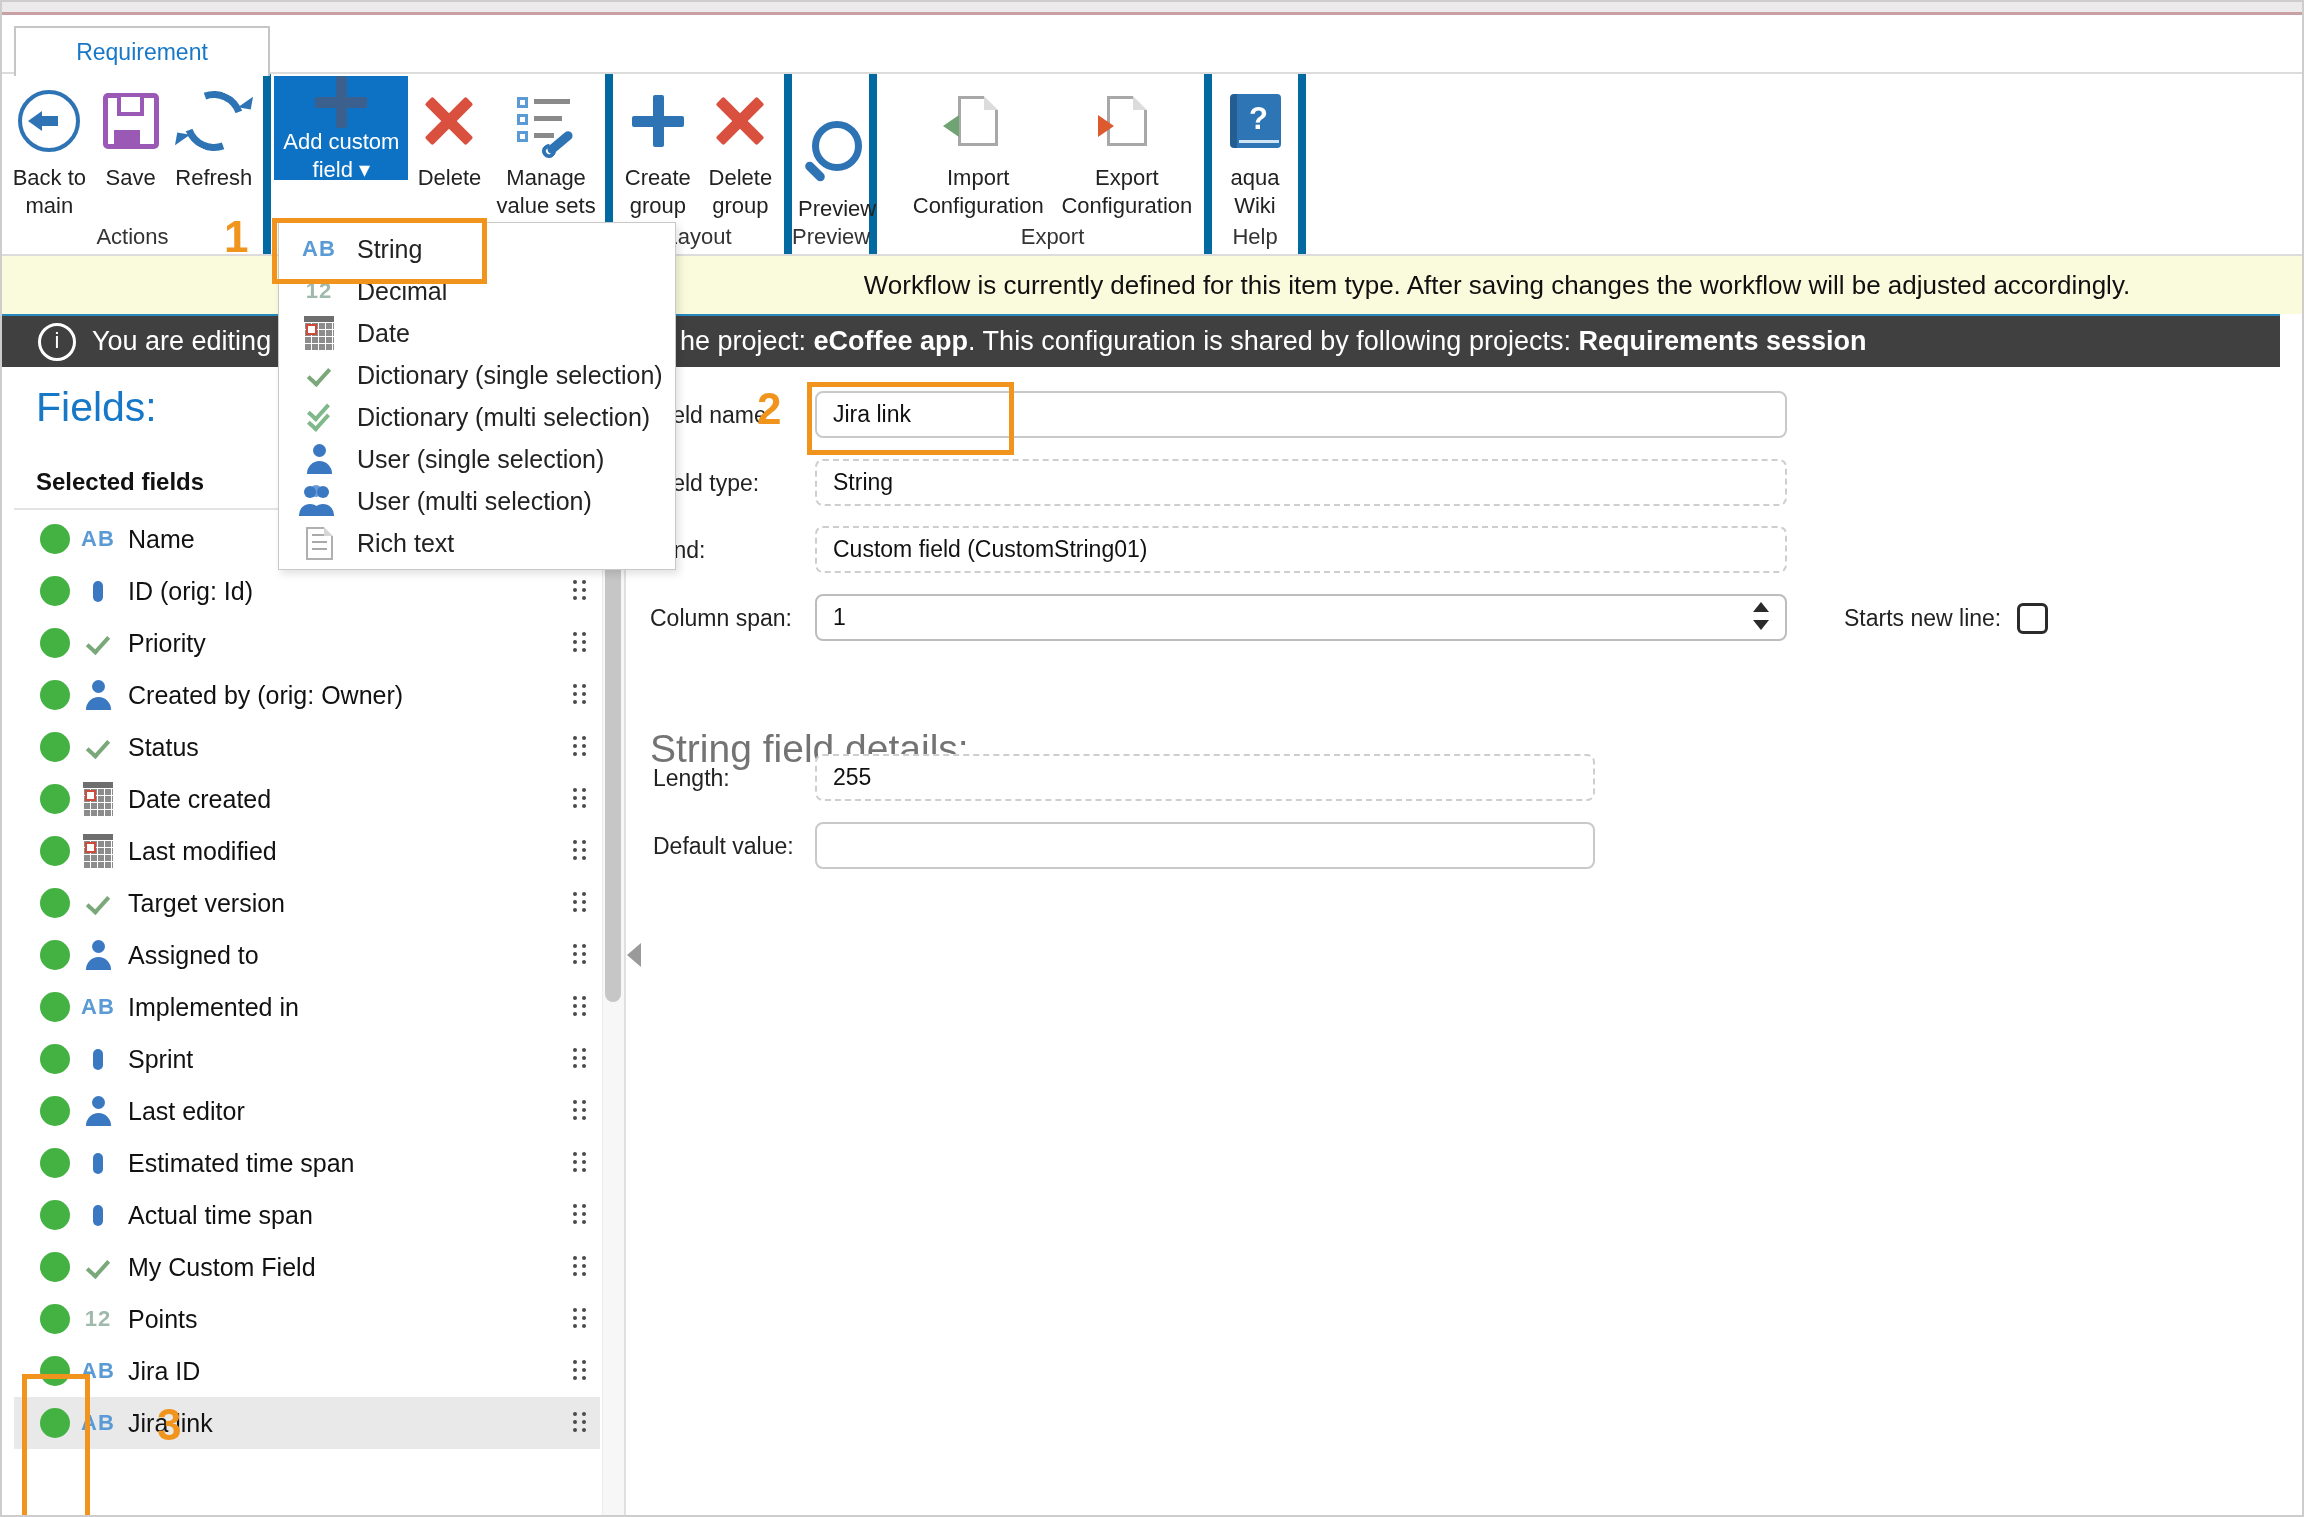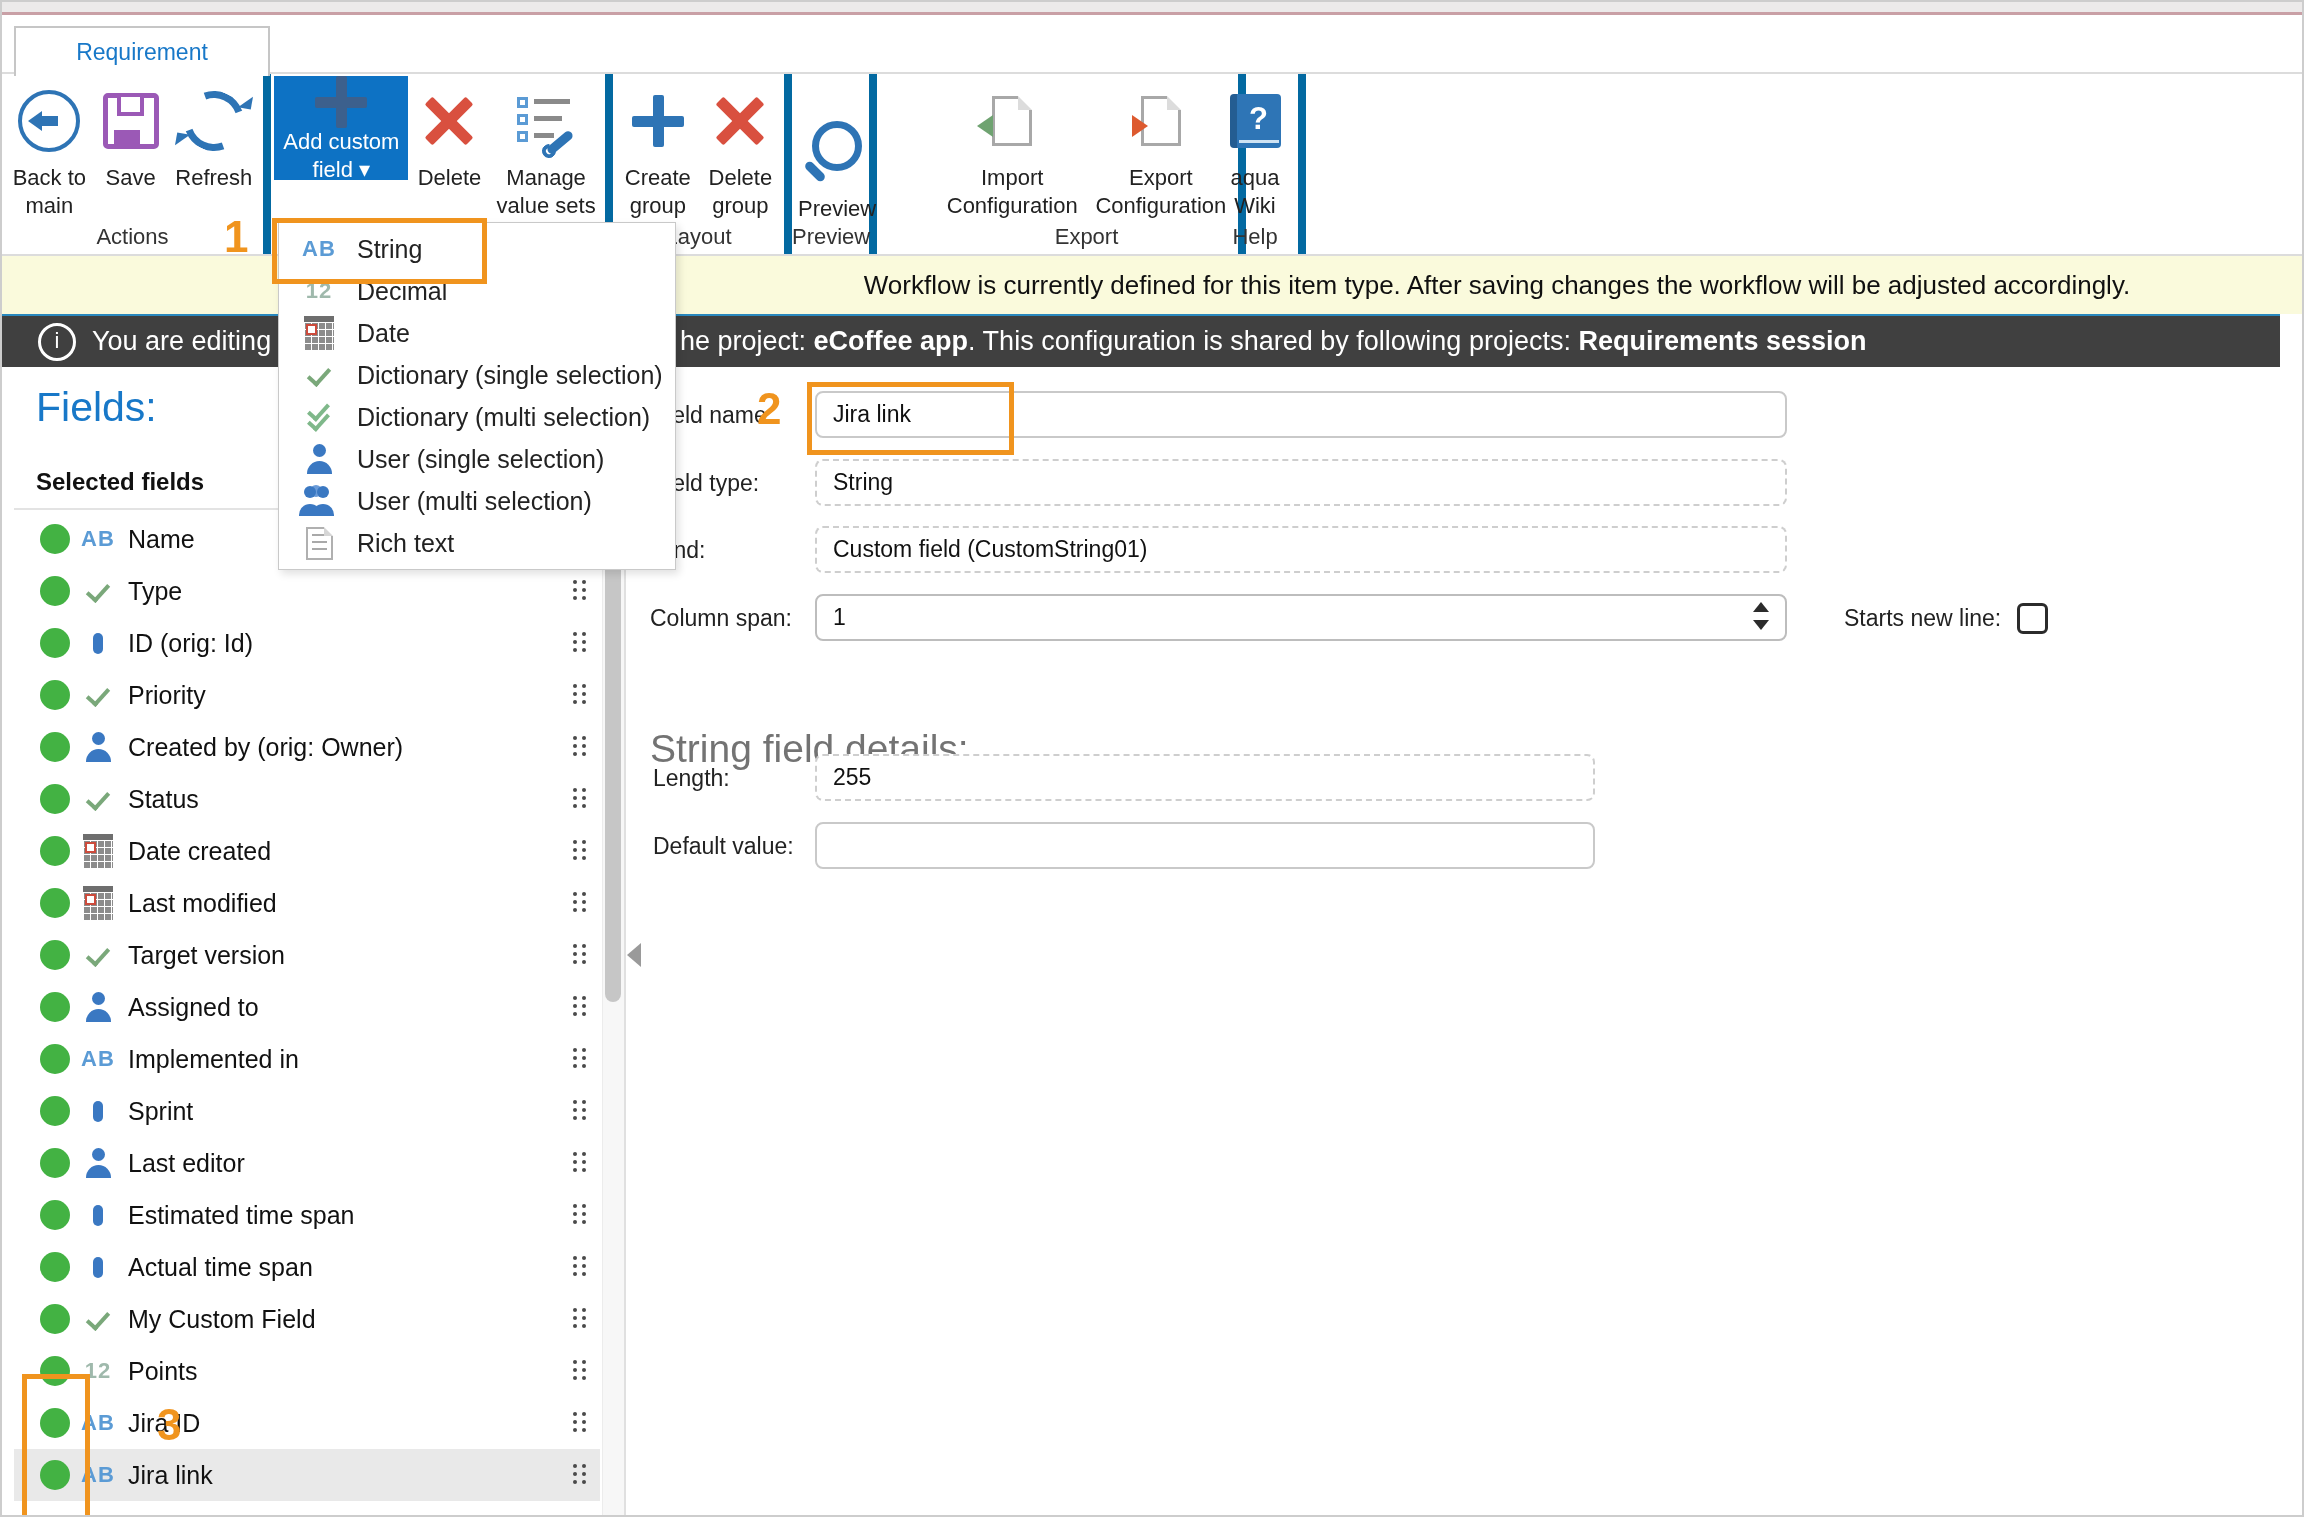--- a/index.html
+++ b/index.html
@@ -217,21 +217,21 @@
       </div>
       <div class="rgroup" style="left: 790px; width: 85px; align-items: center;">
         <button class="rbtn">
           <span class="ric">
             <span class="r-search"></span>
           </span>
           <span class="rlb"><span>Preview</span></span>
         </button>
         <div class="glabel">Preview</div>
       </div>
-      <div class="rgroup" style="left: 933px; width: 311px;">
+      <div class="rgroup" style="left: 899px; width: 311px;">
         <button class="rbtn">
           <span class="ric">
             <span class="r-doc imp"></span>
           </span>
           <span class="rlb"><span>Import</span><br><span>Configuration</span></span>
         </button>
         <button class="rbtn">
           <span class="ric">
             <span class="r-doc exp"></span>
           </span>
@@ -265,28 +265,20 @@
   <div class="fields-title">Fields:</div>
   <div class="fields-sub">Selected fields</div>
   <div class="fields-subline"></div>
   <div class="flist" id="flist">
       <div class="frow">
         <span class="dot"></span>
         <span class="fic">
           <span class="i-ab">AB</span>
         </span>
         <span class="flabel">Name</span>
-        <span class="drag"></span>
-      </div>
-      <div class="frow">
-        <span class="dot"></span>
-        <span class="fic">
-          <span class="i-check"></span>
-        </span>
-        <span class="flabel">Type</span>
         <span class="drag"></span>
       </div>
       <div class="frow">
         <span class="dot"></span>
         <span class="fic">
           <span class="i-pill"></span>
         </span>
         <span class="flabel">ID (orig: Id)</span>
         <span class="drag"></span>
       </div>

